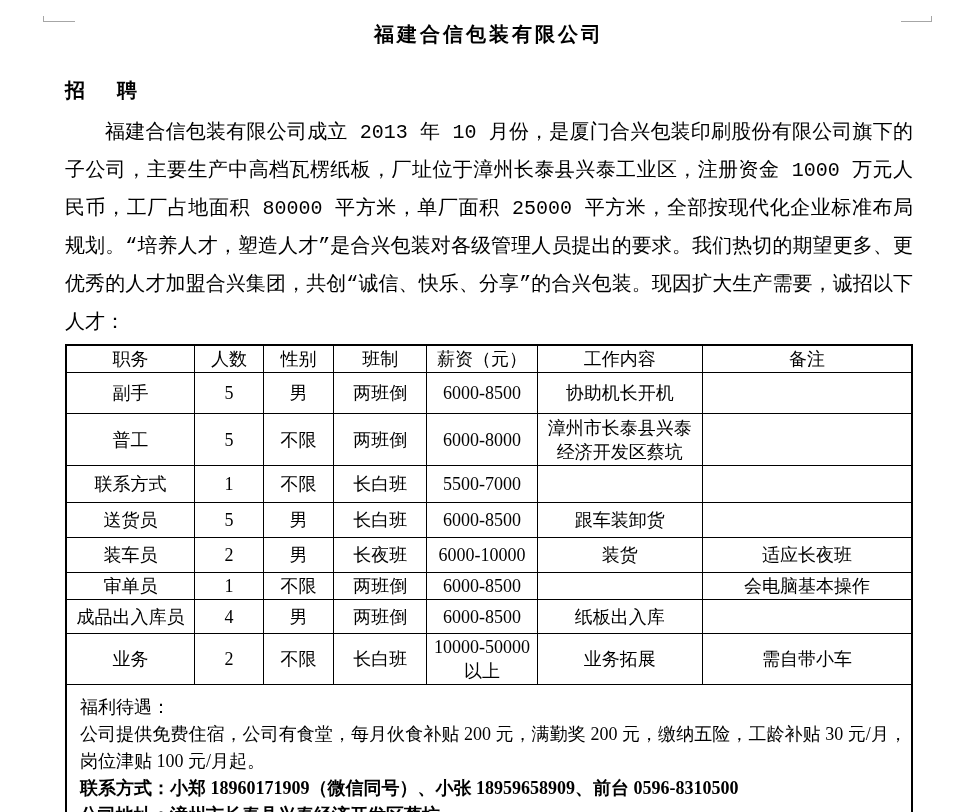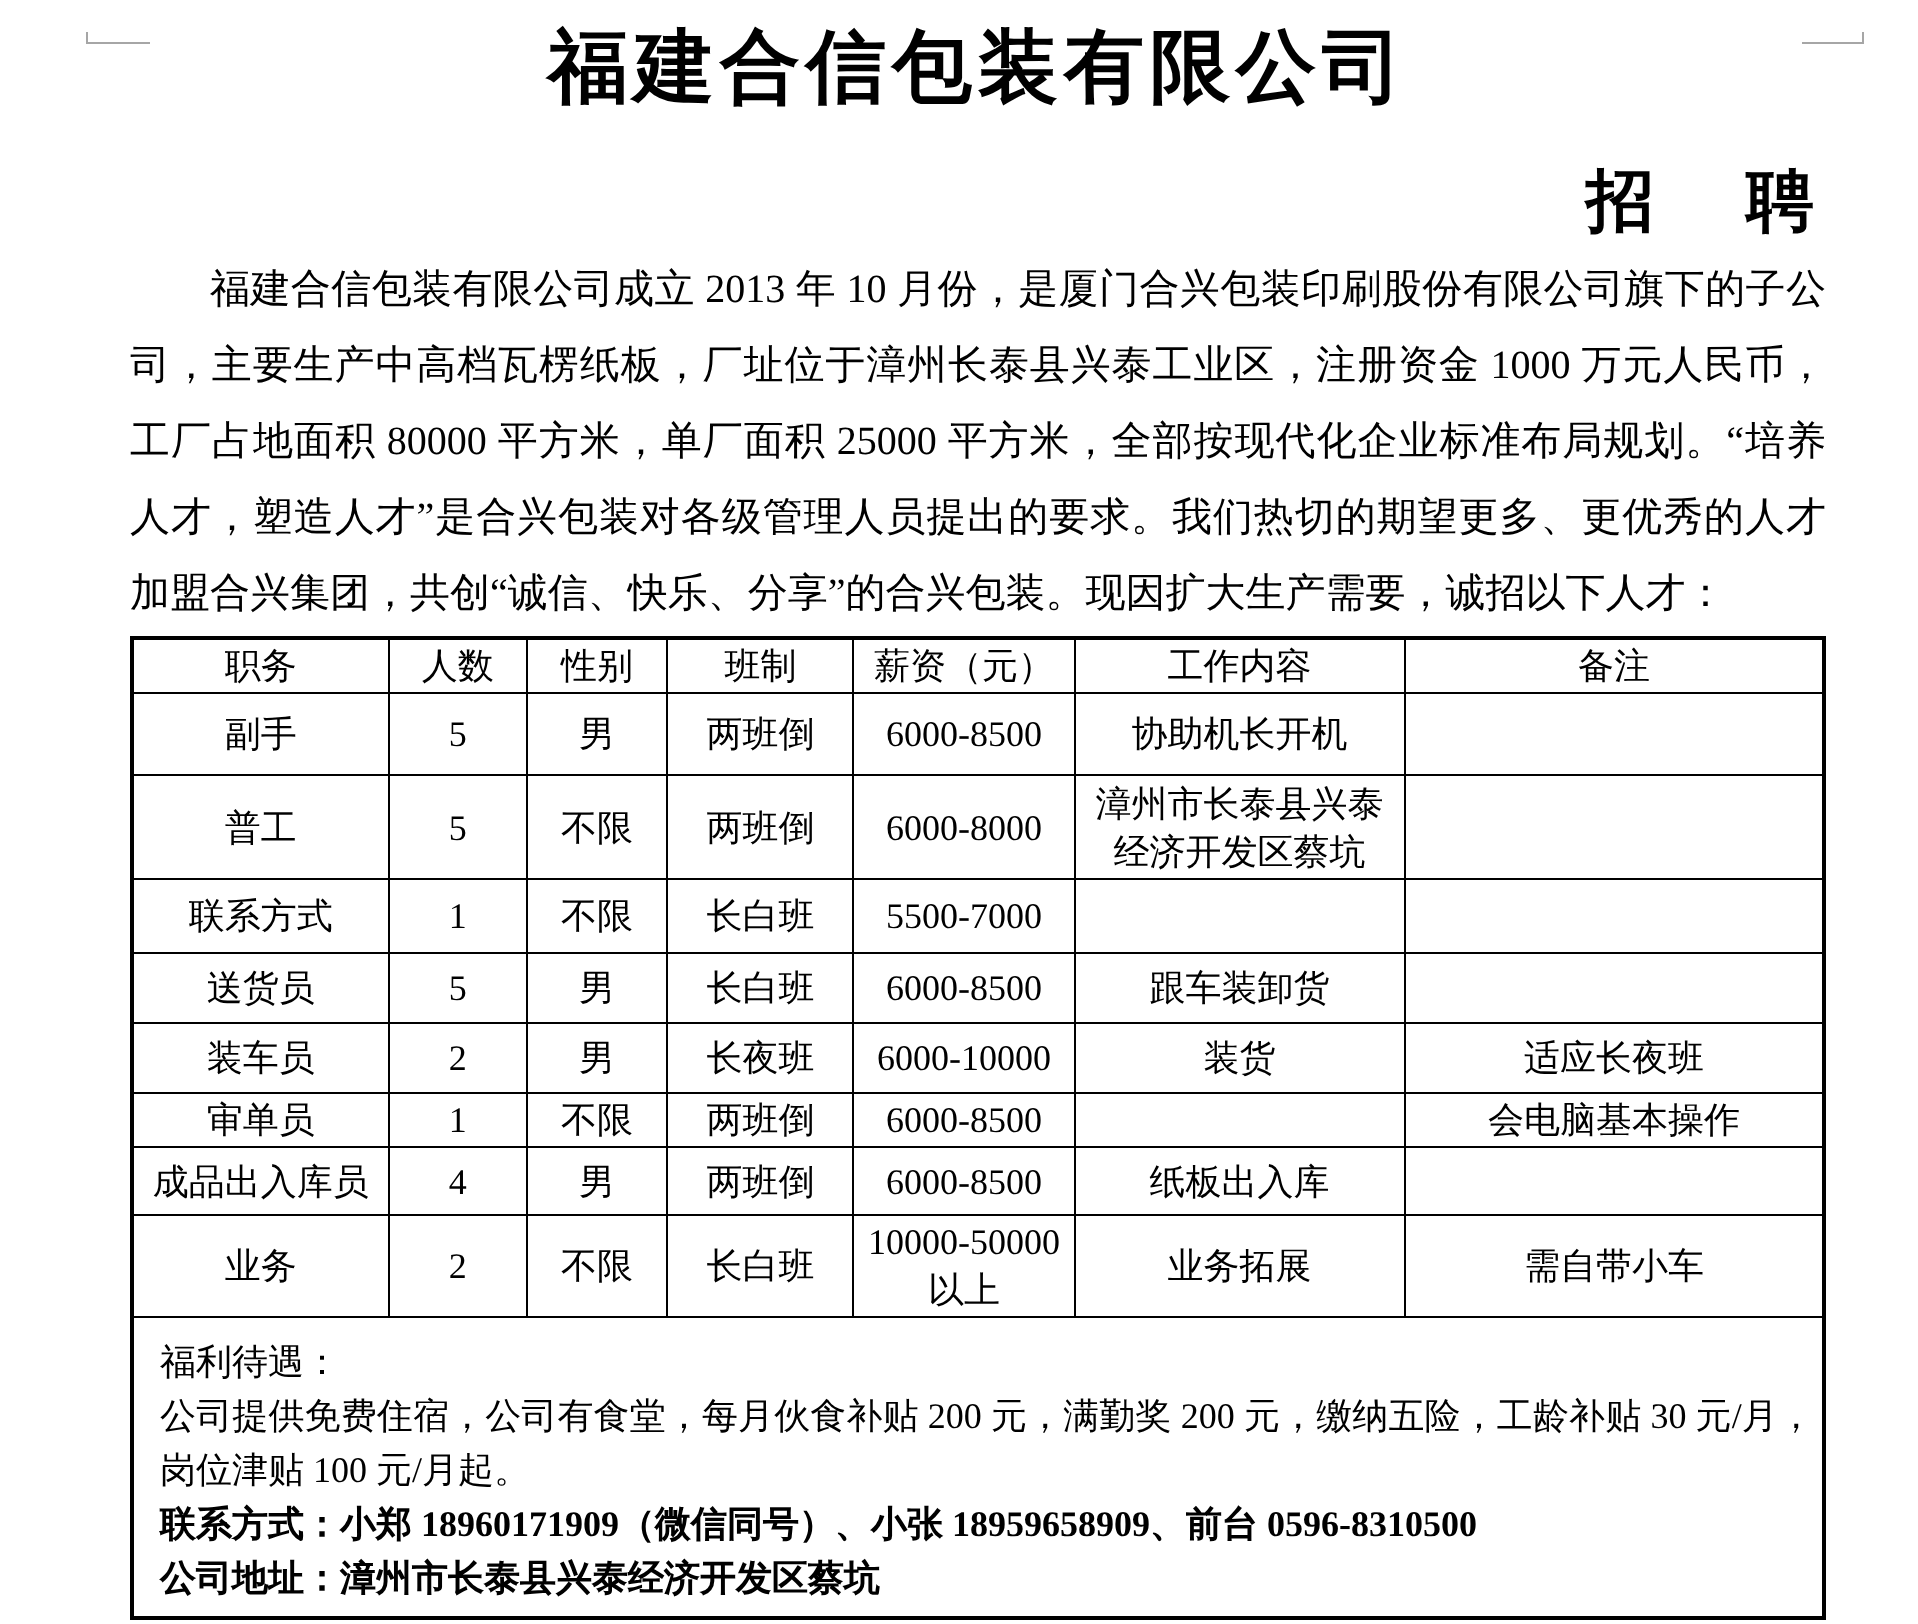--- a/index.html
+++ b/index.html
@@ -13,33 +13,34 @@
   .page{position:relative;width:959px;height:812px;background:#fff;}
   
   .mark{position:absolute;top:0;height:5px;}
   .mark-left{left:43px;width:31px;border-left:1px solid #a6a6a6;border-bottom:1px solid #a6a6a6;}
   .mark-right{left:901px;width:30px;border-right:1px solid #a6a6a6;border-bottom:1px solid #a6a6a6;}
 
   .content{margin-left:65px;width:848px;}
 
   .doc-title{
     margin:16px 0 0 0;
-    font-size:40px;line-height:36px;font-weight:bold;
+    font-size:20px;line-height:36px;font-weight:bold;
     text-align:center;letter-spacing:3px;
   }
   .doc-heading{
-    margin:32px 0 0 0;
-    font-size:34px;line-height:36px;font-weight:bold;
-    text-align:right;letter-spacing:6px;
+    margin:20px 0 0 0;
+    font-size:20px;line-height:36px;font-weight:bold;
+    text-align:left;letter-spacing:6px;
   }
   .intro{
     margin:6px 0 0 0;
     font-size:20px;line-height:38px;
     text-align:justify;text-justify:inter-ideograph;
     text-indent:2em;
+    font-family:Liberation Mono, monospace;
   }
 
   table.jobs{
     border-collapse:collapse;
     width:848px;
     margin-top:2px;
     border:2px solid #000;
     table-layout:fixed;
   }
   table.jobs th,table.jobs td{

